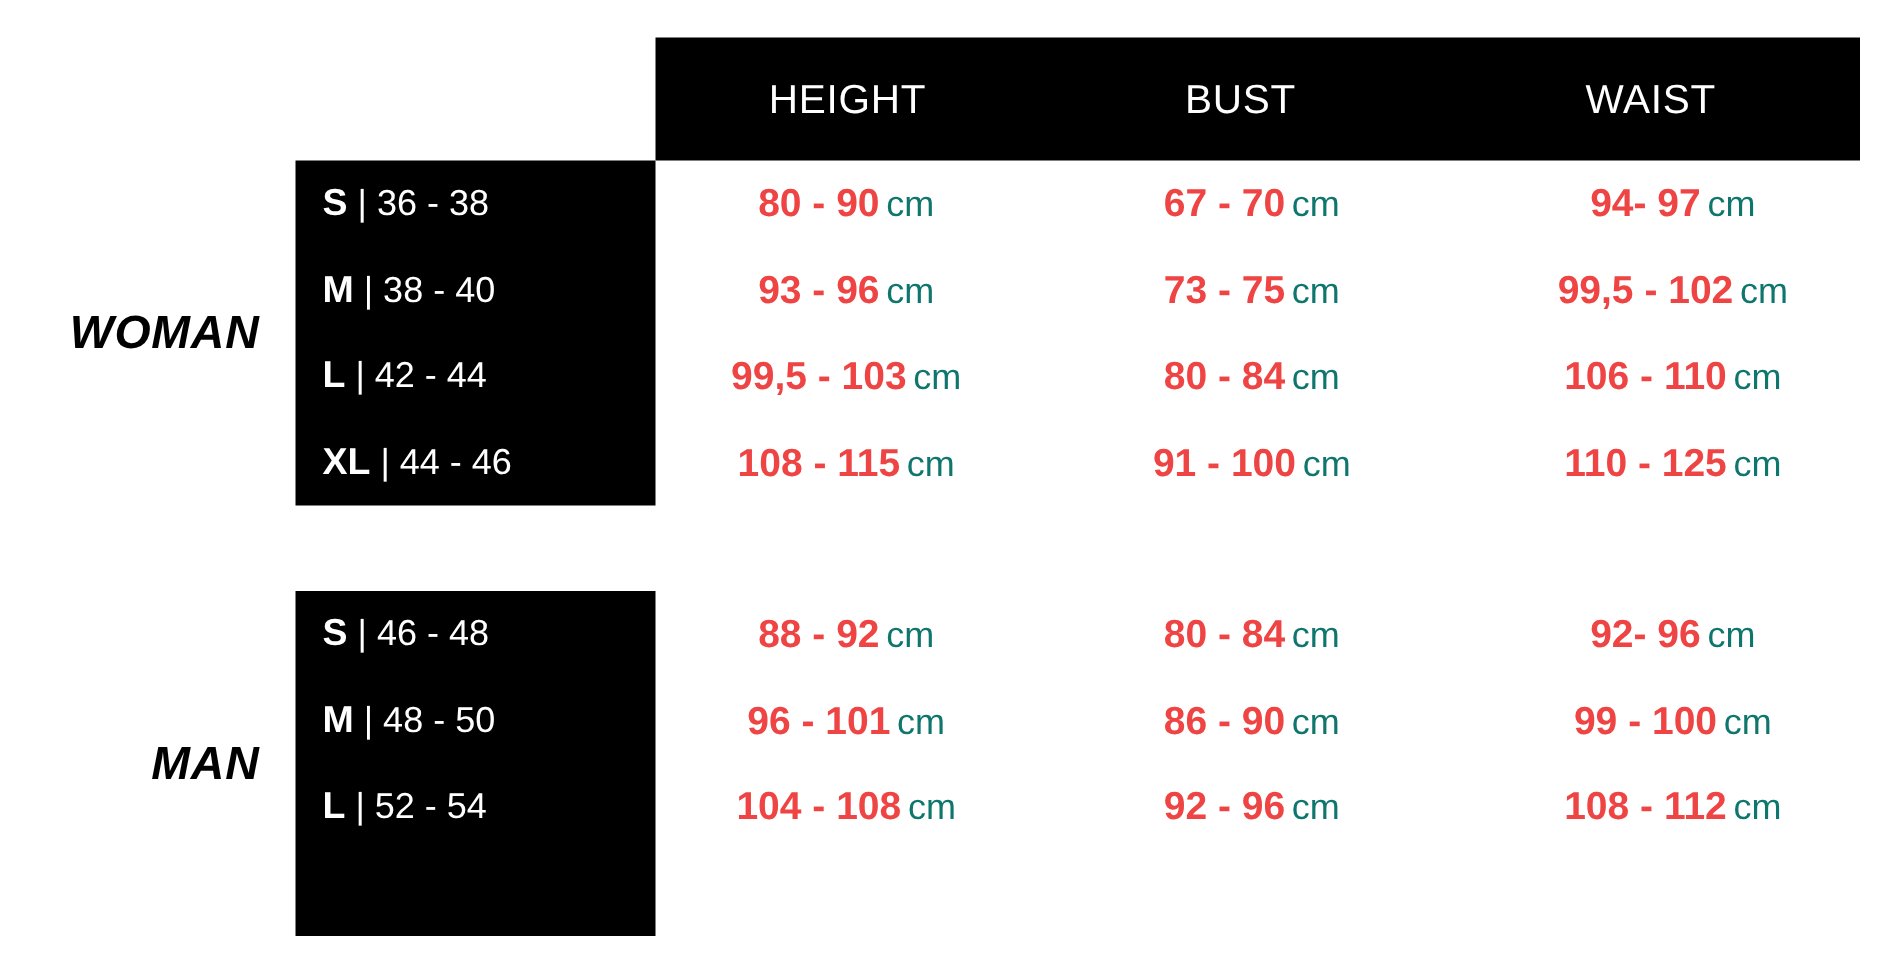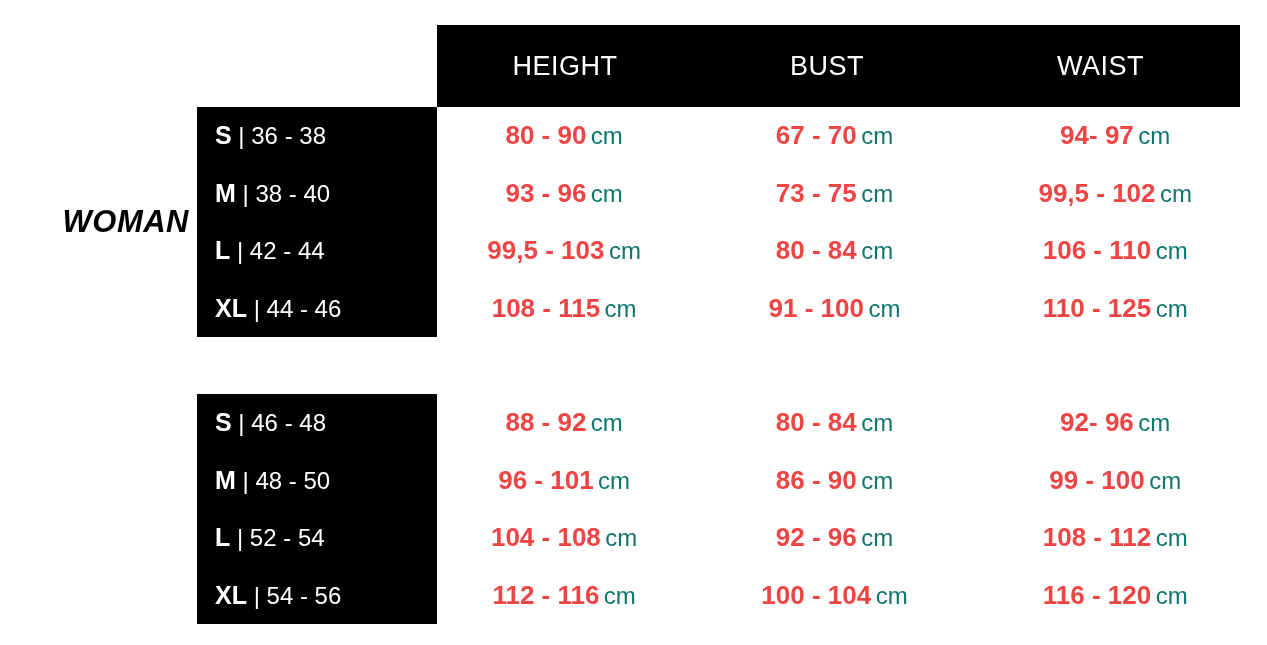--- a/index.html
+++ b/index.html
@@ -56,21 +56,21 @@
   
   .group-title {
     position: absolute;
     left: 0;
     width: 197px;
     top: 0;
     height: 230px;
     display: flex;
     align-items: center;
     justify-content: flex-end;
-    padding-right: 8px;
+    padding-right: 24px;
     color: #000000;
     font-size: 31px;
     font-weight: bold;
     font-style: italic;
     letter-spacing: 0.5px;
   }
   .group-man .group-title { font-size: 31px; }
 
   
   .size-block {
@@ -211,20 +211,21 @@
             <span class="u">cm</span>
           </div>
         </div>
 
       </div>
     </div>
   </div>
 
   <div class="group group-man">
     <div class="group-inner">
+      <div class="group-title">MAN</div>
       <div class="size-block"></div>
       <div class="rows">
 
         <div class="row">
           <div class="size-cell">
             <span class="sz">S</span>
             <span class="rng">| 46 - 48</span>
           </div>
           <div class="meas m1">
             <span class="v">88 - 92</span>
@@ -271,36 +272,18 @@
           <div class="meas m2">
             <span class="v">92 - 96</span>
             <span class="u">cm</span>
           </div>
           <div class="meas m3">
             <span class="v">108 - 112</span>
             <span class="u">cm</span>
           </div>
         </div>
 
-        <div class="row">
-          <div class="size-cell">
-            <span class="sz">XL</span>
-            <span class="rng">| 54 - 56</span>
-          </div>
-          <div class="meas m1">
-            <span class="v">112 - 116</span>
-            <span class="u">cm</span>
-          </div>
-          <div class="meas m2">
-            <span class="v">100 - 104</span>
-            <span class="u">cm</span>
-          </div>
-          <div class="meas m3">
-            <span class="v">116 - 120</span>
-            <span class="u">cm</span>
-          </div>
-        </div>
 
       </div>
     </div>
   </div>
 
 </div>
 
 </body></html>

